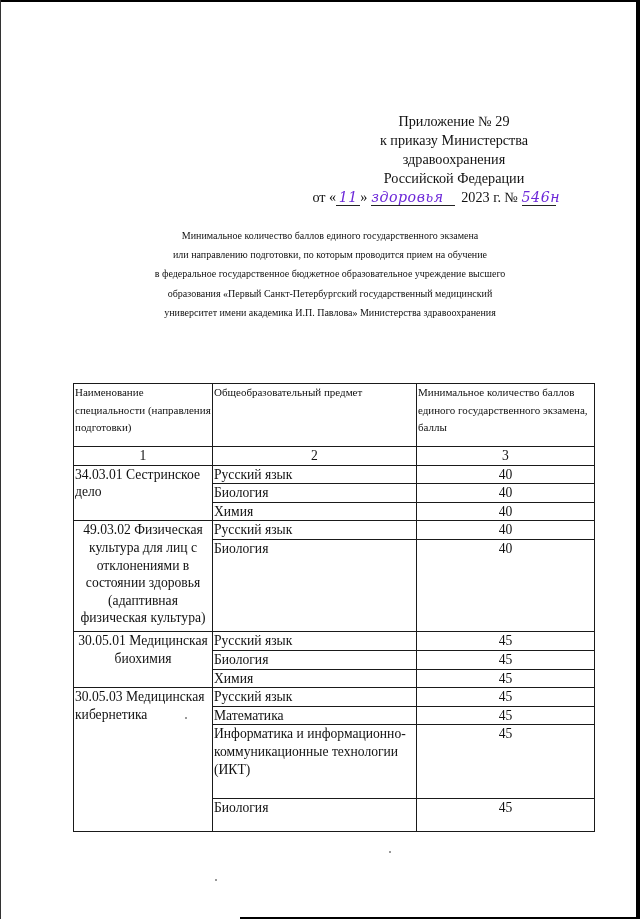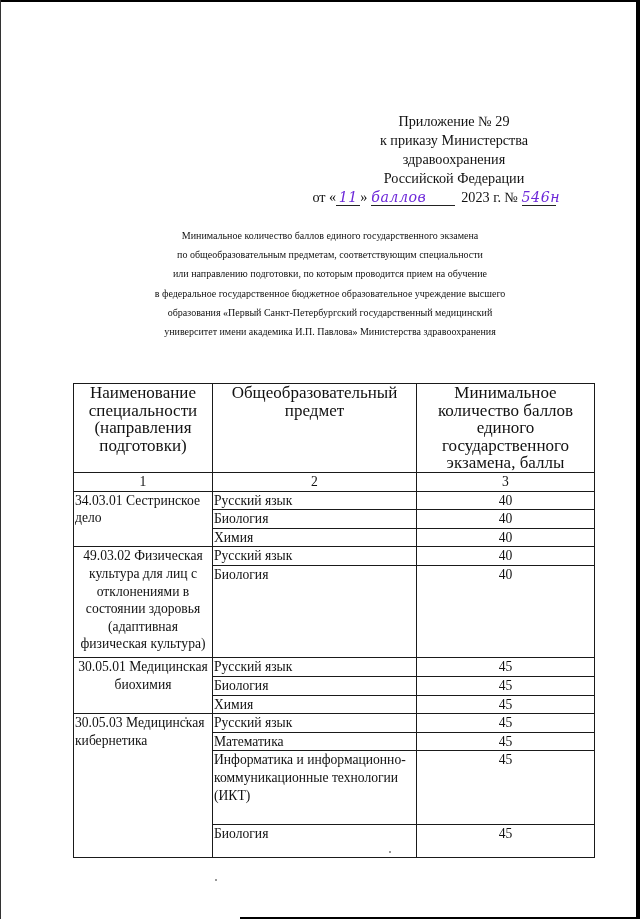--- a/index.html
+++ b/index.html
@@ -39,21 +39,21 @@
     border-collapse: collapse; table-layout: fixed;
     width: 521px; font-size: 13.6px;
   }
   table.scores td, table.scores th {
     border: 1.4px solid #1a1a1a; padding: 0 1px; vertical-align: top;
     font-weight: normal; line-height: 17.6px;
   }
   col.c1 { width: 139px; }
   col.c2 { width: 204px; }
   col.c3 { width: 178px; }
-  .hdr th { font-size: 17px; line-height: 14.8px; text-align: center; vertical-align: middle; height: 62px; padding: 1px 3px; font-family: Liberation Serif, serif; }
+  .hdr th { font-size: 11px; line-height: 14.8px; text-align: left; vertical-align: middle; height: 62px; padding: 1px 3px; font-family: Liberation Serif, serif; }
   .nums td { text-align: center; height: 16px; line-height: 16px; font-size: 13.6px; }
   td.spec { padding-left: 0; vertical-align: middle; }
   td.spec.top { vertical-align: top; text-align: center; }
   td.score { text-align: center; }
   td.subj { padding-left: 1px; }
   .r18 td { height: 17px; }
   .stray { position: absolute; width: 2px; height: 2px; background: #777; border-radius: 1px; }
 </style>
 </head>
 <body>
@@ -61,26 +61,25 @@
 <div class="scan-top"></div>
 <div class="scan-right"></div>
 <div class="scan-left"></div>
 <div class="scan-bottom"></div>
 
 <div class="annex">
   <span class="line">Приложение № 29</span>
   <span class="line">к приказу Министерства</span>
   <span class="line">здравоохранения</span>
   <span class="line">Российской Федерации</span>
-  <span class="line date-line"><span>от «</span><span class="hand day">11</span><span>»</span><span class="hand month">баллов</span><span>2023 г. №</span> <span class="hand num">546н</span></span>
+  <span class="line date-line"><span>от «</span><span class="hand day">11</span><span>»</span><span class="hand month">здоровья</span><span>2023 г. №</span> <span class="hand num">546н</span></span>
 </div>
 
 <div class="title">
   <span class="line">Минимальное количество баллов единого государственного экзамена</span>
-  <span class="line">по общеобразовательным предметам, соответствующим специальности</span>
   <span class="line">или направлению подготовки, по которым проводится прием на обучение</span>
   <span class="line">в федеральное государственное бюджетное образовательное учреждение высшего</span>
   <span class="line">образования «Первый Санкт-Петербургский государственный медицинский</span>
   <span class="line">университет имени академика И.П. Павлова» Министерства здравоохранения</span>
 </div>
 
 <table class="scores">
   <colgroup>
       <col class="c1">
       <col class="c2">

